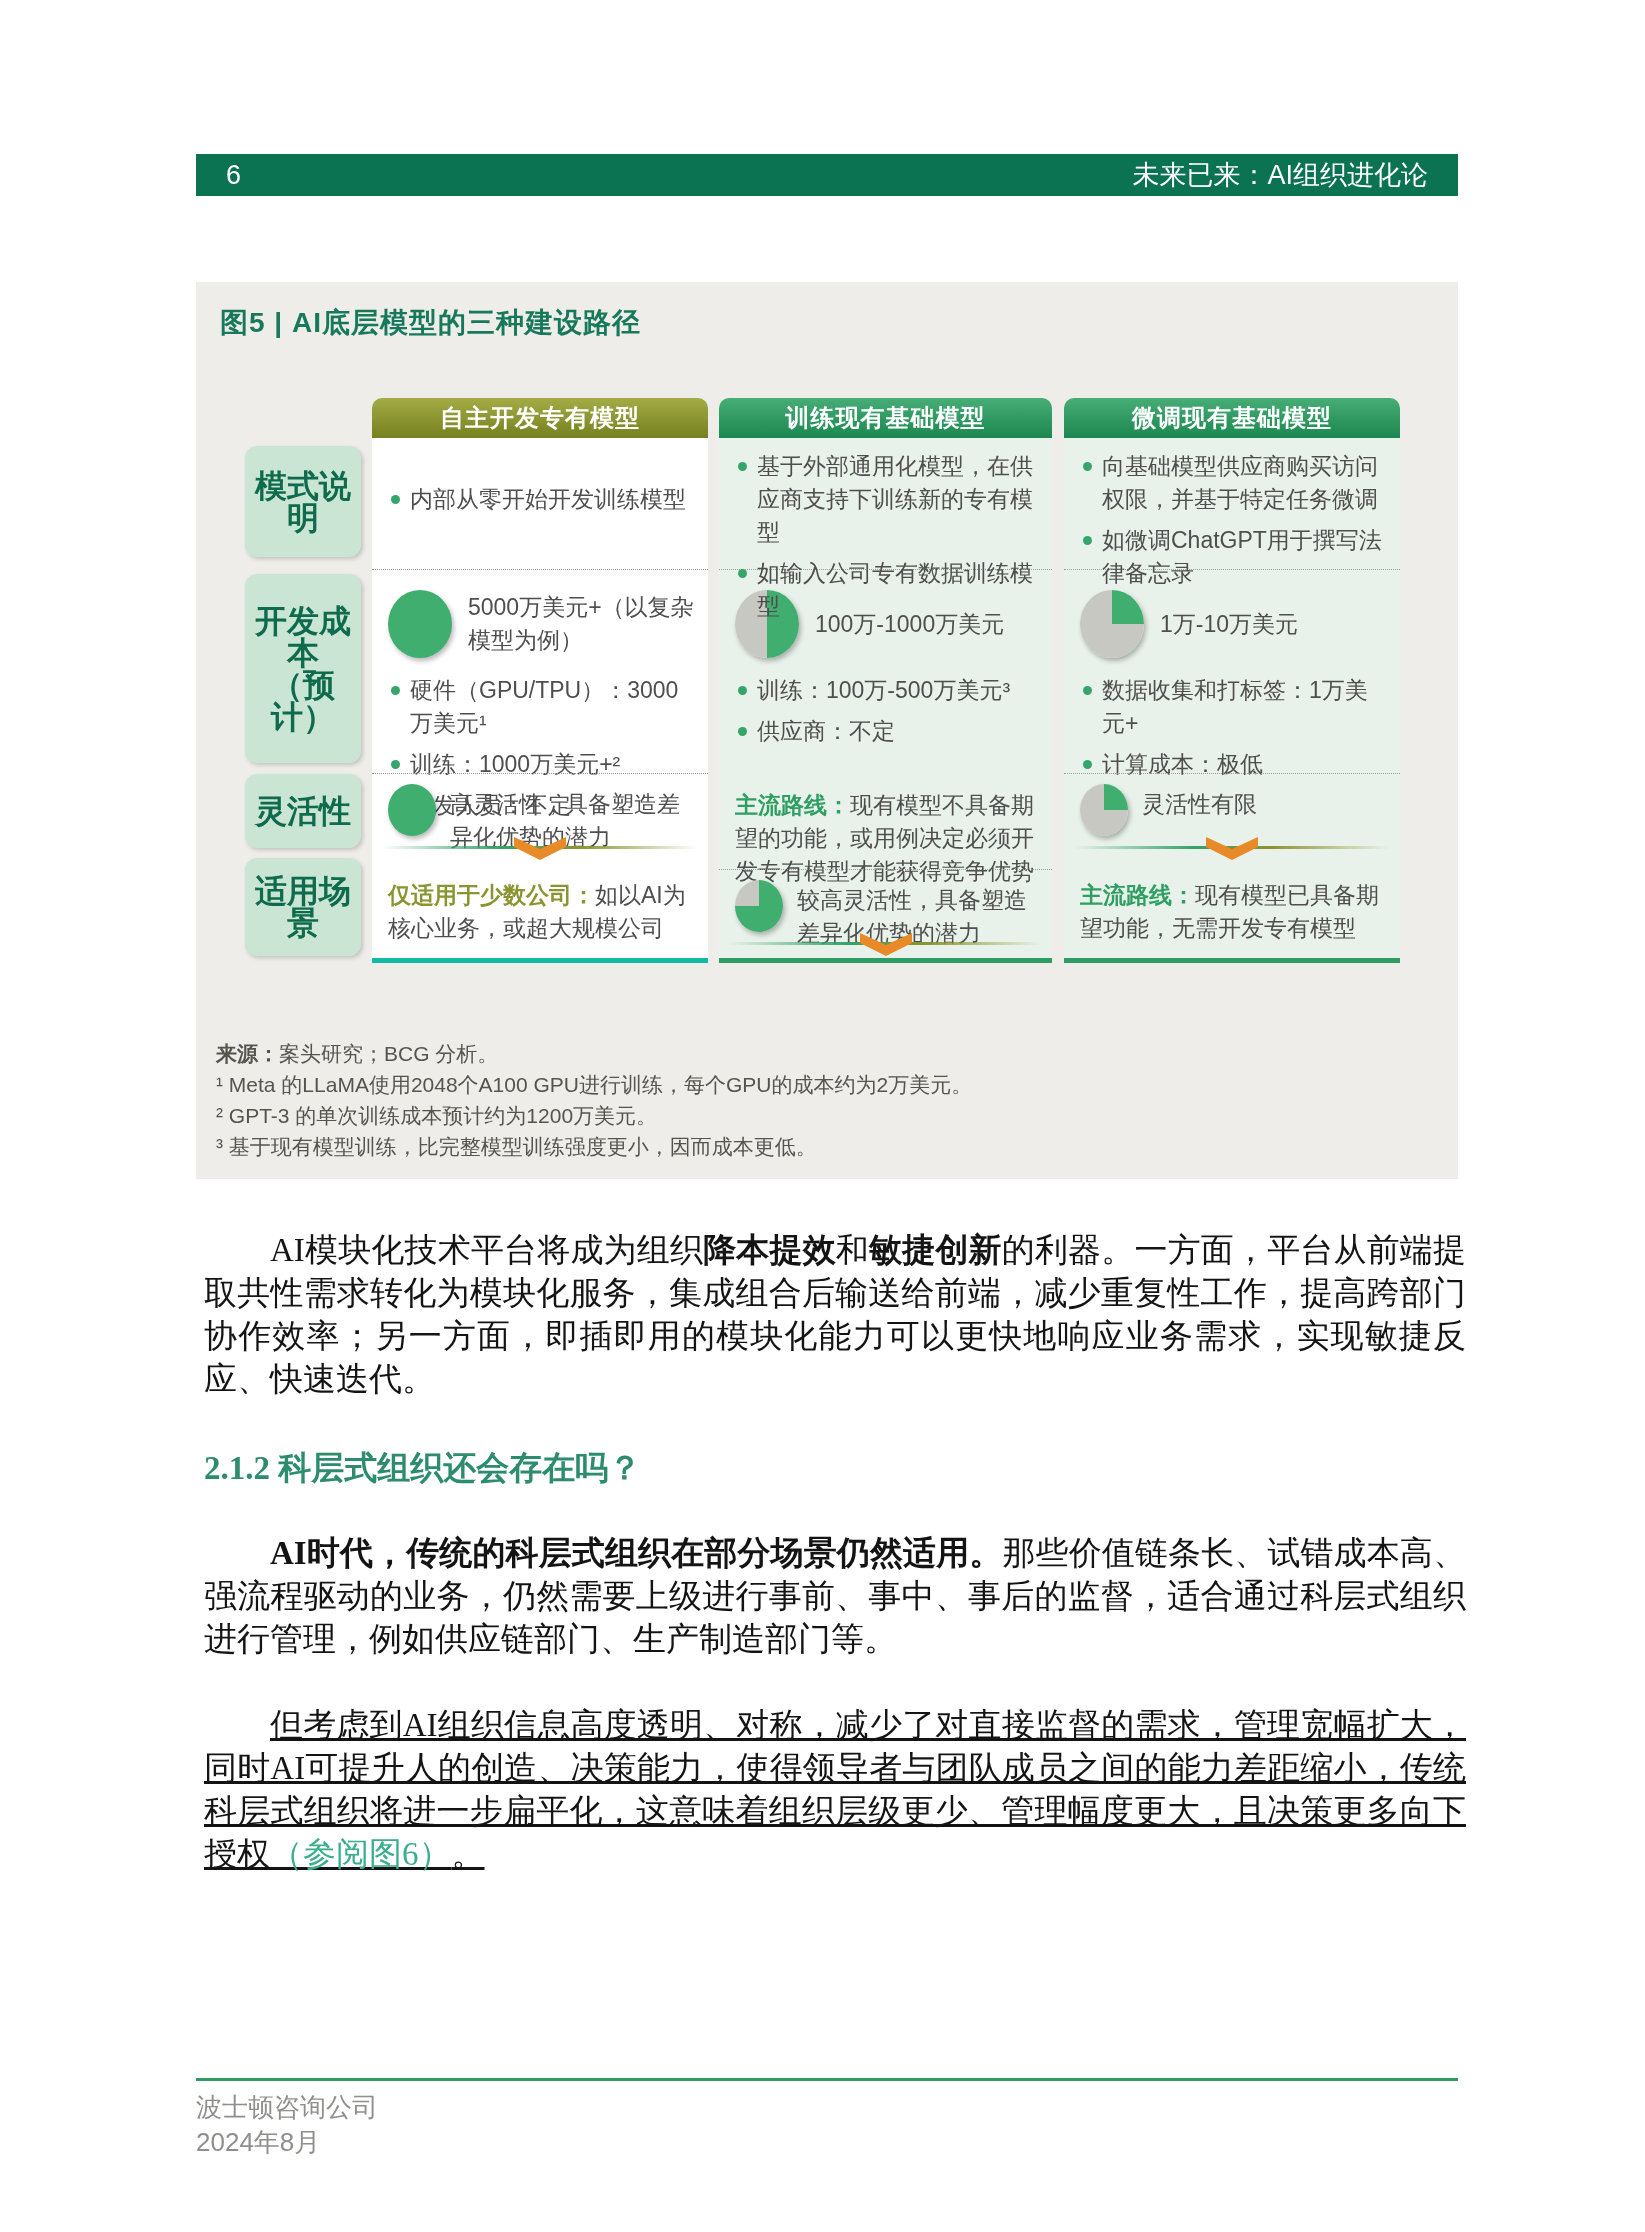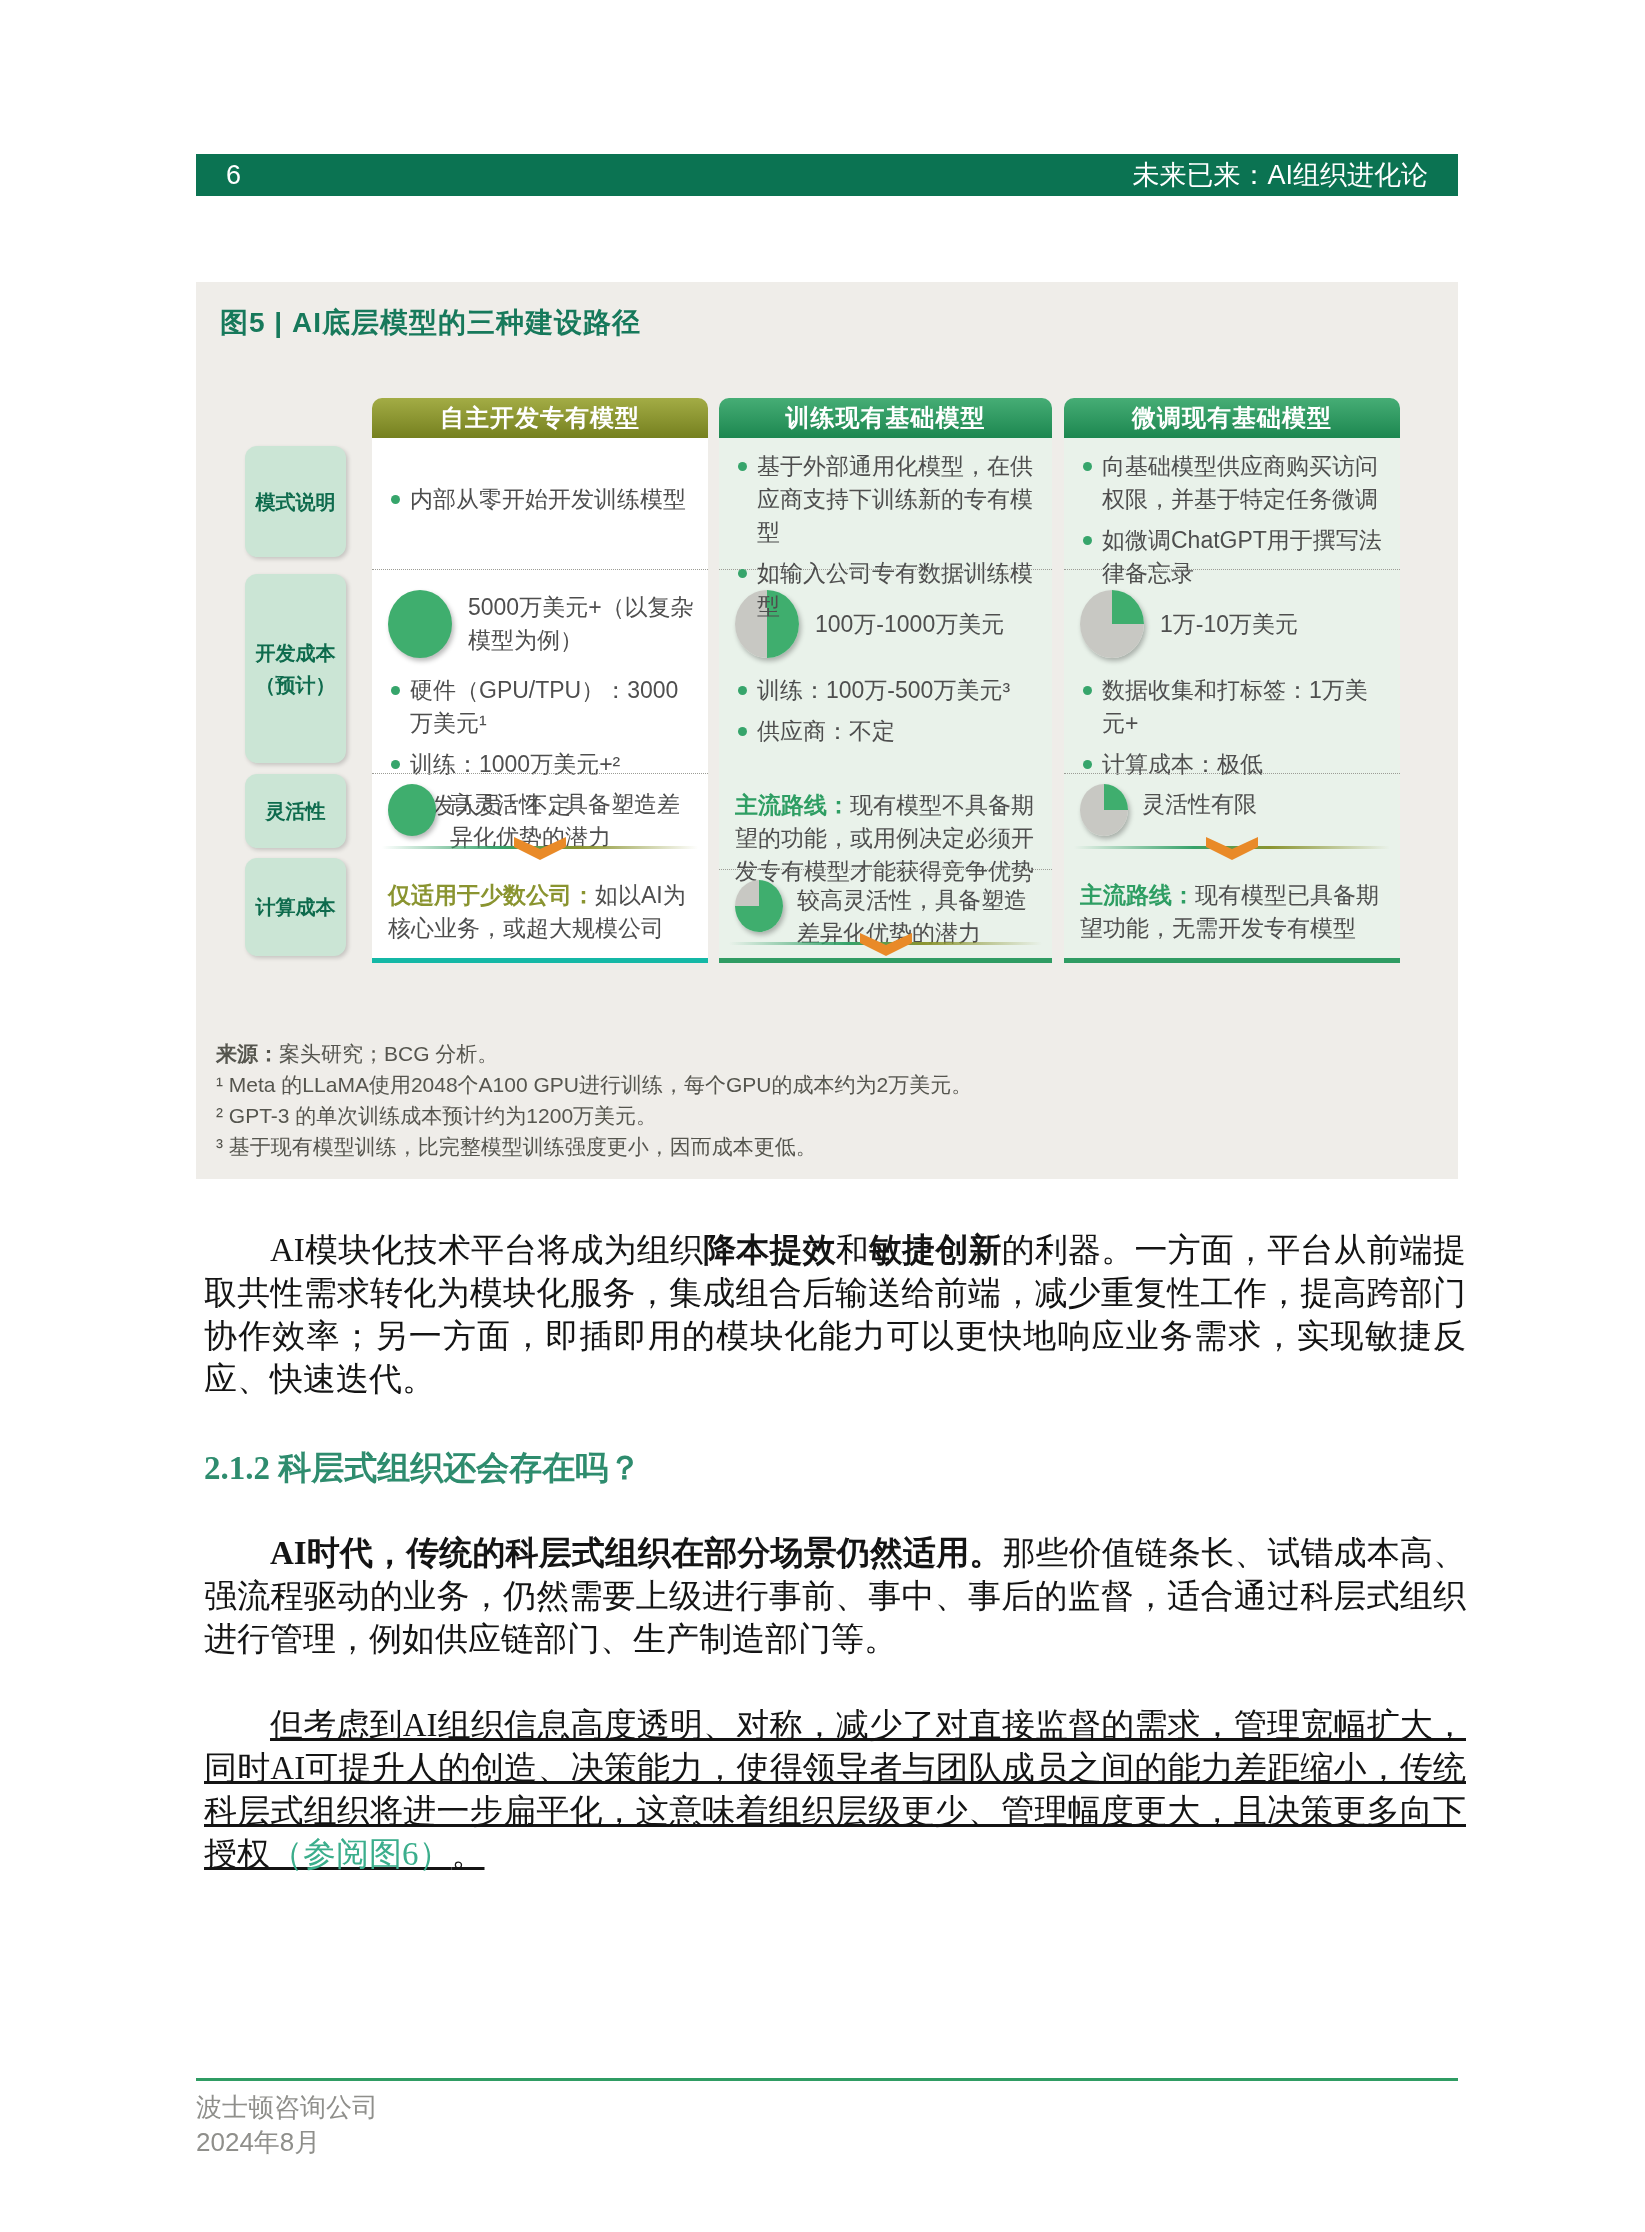--- a/index.html
+++ b/index.html
@@ -22,22 +22,22 @@
     background:#EFEDE9; box-sizing:border-box;
   }
   .fig-title {
     position:absolute; left:24px; top:22px; font-size:28px; font-weight:bold;
     color:#17795B; letter-spacing:1px;
   }
   .fig-table { position:absolute; left:49px; top:116px; width:1155px; height:565px; }
 
   .labelcol { position:absolute; left:0; top:0; width:121px; height:565px; }
   .rowlabel {
-    position:absolute; left:0; width:101px; background:#CBE5D5; border-radius:12px;
-    color:#0E6B4D; font-weight:bold; font-size:20px; display:flex; align-items:center;
+    position:absolute; left:0; width:116px; background:#CBE5D5; border-radius:12px;
+    color:#0E6B4D; font-weight:bold; font-size:32px; display:flex; align-items:center;
     justify-content:center; text-align:center; box-shadow:2px 2px 4px rgba(0,0,0,.18);
     white-space:pre-line; line-height:32px; box-sizing:border-box;
   }
   .rl-mode { top:48px; height:111px; }
   .rl-cost { top:176px; height:189px; }
   .rl-flex { top:376px; height:74px; }
   .rl-scen { top:460px; height:98px; }
 
   .col { position:absolute; top:0; height:565px; }
   .col1 { left:127px; width:336px; }
@@ -135,21 +135,21 @@
       <span>AI底层模型的三种建设路径</span>
     </div>
 
     <div class="fig-table">
 
       <div class="labelcol">
         <div class="rowlabel rl-mode">模式说明</div>
         <div class="rowlabel rl-cost">开发成本
 （预计）</div>
         <div class="rowlabel rl-flex">灵活性</div>
-        <div class="rowlabel rl-scen">计算成本</div>
+        <div class="rowlabel rl-scen">适用场景</div>
       </div>
 
       <div class="col col1">
         <div class="col-header hdr-olive">自主开发专有模型</div>
         <div class="col-body body-olive">
           <div class="sec sec1 centered">
             <ul class="bullets">
               <li>内部从零开始开发训练模型</li>
             </ul>
           </div>

